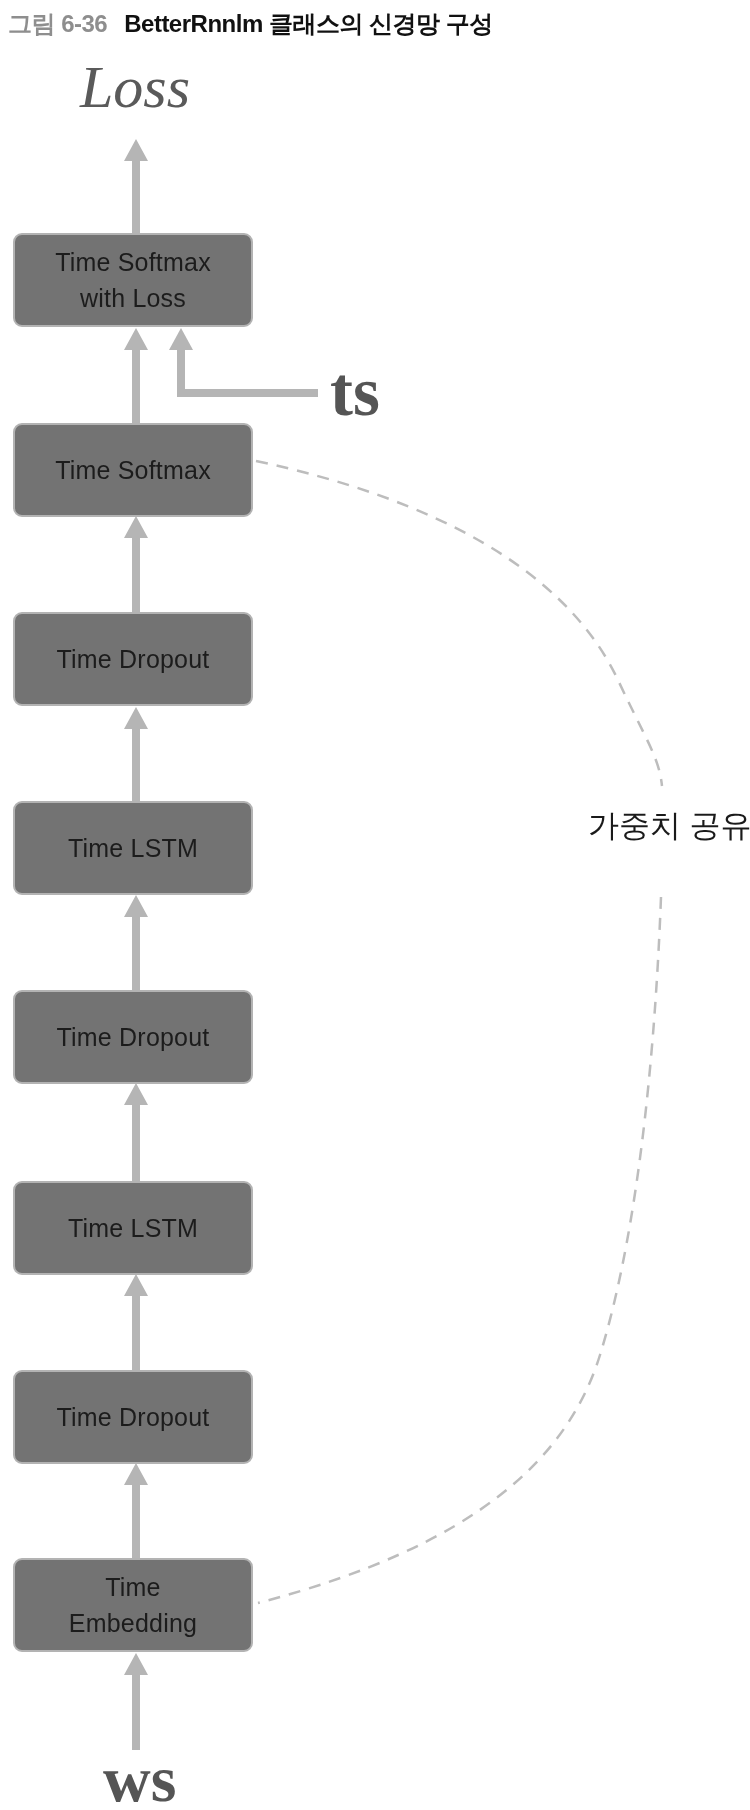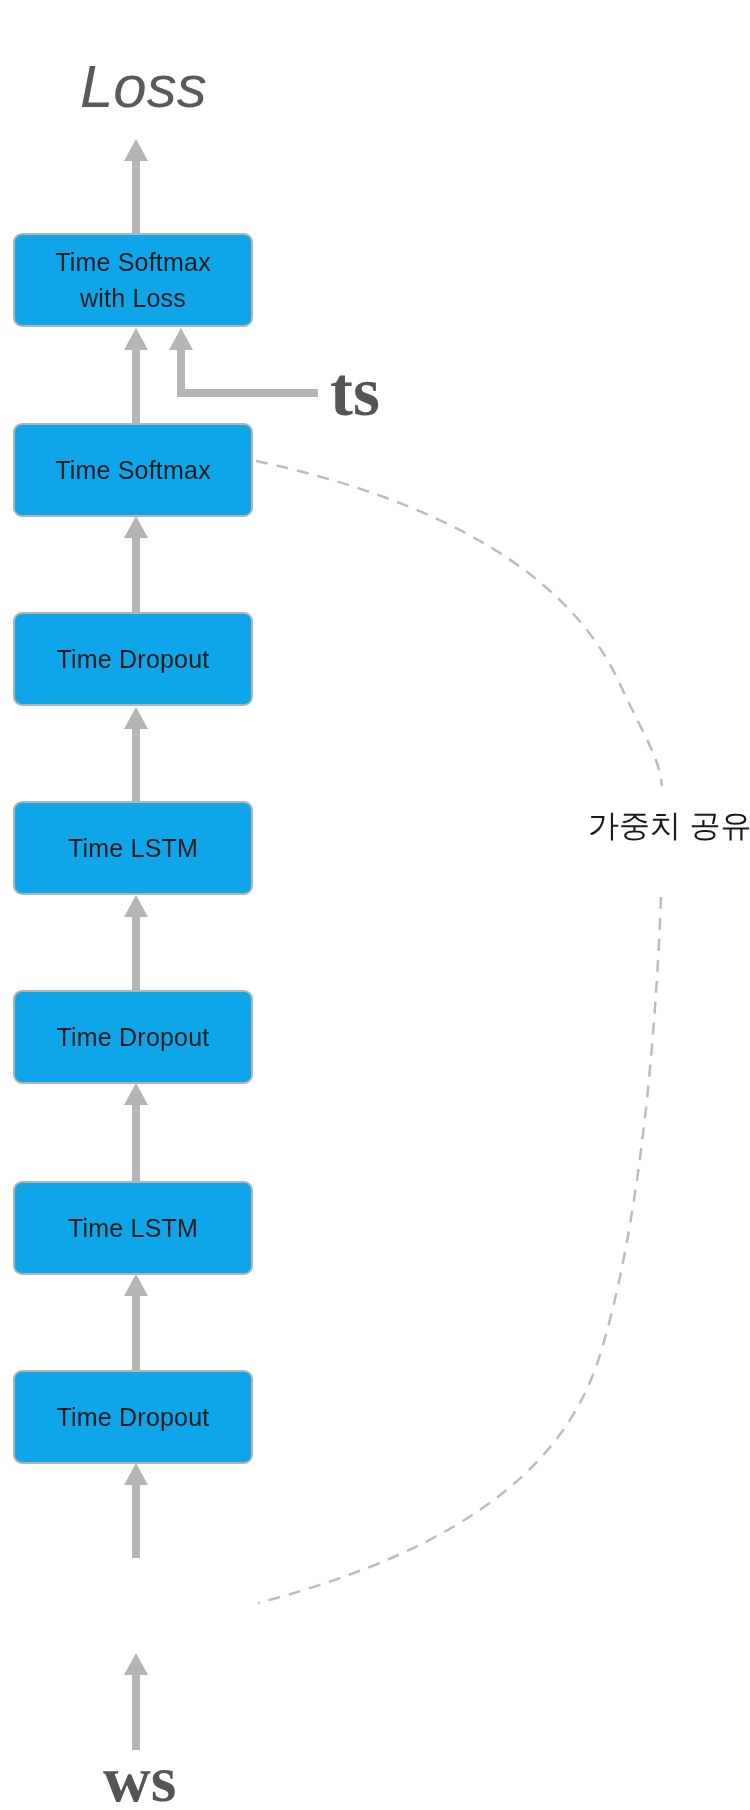--- a/index.html
+++ b/index.html
@@ -17,21 +17,21 @@
   }
   .caption .tag{
     color:#8e8e8e;font-weight:700;margin-right:17px;letter-spacing:-0.5px;
   }
   .caption .title{
     color:#111111;font-weight:600;letter-spacing:-0.5px;
   }
   
   .loss-label{
     position:absolute;left:80px;top:56px;
-    font-family:Liberation Sans, sans-serif;font-style:italic;
+    font-family:Liberation Serif, serif;font-style:italic;
     font-size:60px;line-height:62px;color:#5a5a5a;
   }
   .ts-label{
     position:absolute;left:330px;top:360px;
     font-family:"Liberation Serif",serif;font-weight:700;
     font-size:69px;line-height:64px;color:#555555;
   }
   .ws-label{
     position:absolute;left:103px;top:1746px;
     font-family:"Liberation Serif",serif;font-weight:700;
@@ -39,40 +39,43 @@
   }
   .share-label{
     position:absolute;left:588px;top:806px;
     font-size:31px;line-height:39px;color:#1a1a1a;
     white-space:nowrap;background:#ffffff;
   }
   
   .box{
     position:absolute;left:13px;width:240px;height:94px;
     box-sizing:border-box;
-    border:2px solid #b3b3b3;border-radius:9px;background:#0ea5e9;
+    border:2px solid #b3b3b3;border-radius:9px;background:#737373;
     display:flex;align-items:center;justify-content:center;text-align:center;
     font-size:25px;line-height:36px;color:#1c1c1c;
     padding:0 26px;letter-spacing:0.2px;
     z-index:2;
   }
   .box.b0{top:233px;} .box.b1{top:423px;} .box.b2{top:612px;}
   .box.b3{top:801px;} .box.b4{top:990px;} .box.b5{top:1181px;}
   .box.b6{top:1370px;} .box.b7{top:1558px;}
   
   svg.wires{position:absolute;left:0;top:0;z-index:1;}
   .arrow{fill:#b5b5b5;}
   .elbow{stroke:#b5b5b5;stroke-width:8;fill:none;}
   .dashed{stroke:#bdbdbd;stroke-width:2.5;fill:none;stroke-dasharray:12 9;}
 </style>
 </head>
 <body>
 
 <div id="canvas">
 
+  <div class="caption">
+    <span class="tag">그림 6-36</span><span class="title">BetterRnnlm 클래스의 신경망 구성</span>
+  </div>
 
   <svg class="wires" width="750" height="1810" viewBox="0 0 750 1810">
 
     <path class="arrow" d="M136,139 L124,161 L132,161 L132,233 L140,233 L140,161 L148,161 Z"></path>
     <path class="arrow" d="M136,328 L124,350 L132,350 L132,423 L140,423 L140,350 L148,350 Z"></path>
     <path class="arrow" d="M136,516 L124,538 L132,538 L132,612 L140,612 L140,538 L148,538 Z"></path>
     <path class="arrow" d="M136,707 L124,729 L132,729 L132,801 L140,801 L140,729 L148,729 Z"></path>
     <path class="arrow" d="M136,895 L124,917 L132,917 L132,990 L140,990 L140,917 L148,917 Z"></path>
     <path class="arrow" d="M136,1083 L124,1105 L132,1105 L132,1181 L140,1181 L140,1105 L148,1105 Z"></path>
     <path class="arrow" d="M136,1274 L124,1296 L132,1296 L132,1370 L140,1370 L140,1296 L148,1296 Z"></path>
@@ -91,14 +94,15 @@
   <div class="ws-label">ws</div>
   <div class="share-label">가중치 공유</div>
 
   <div class="box b0">Time Softmax with Loss</div>
   <div class="box b1">Time Softmax</div>
   <div class="box b2">Time Dropout</div>
   <div class="box b3">Time LSTM</div>
   <div class="box b4">Time Dropout</div>
   <div class="box b5">Time LSTM</div>
   <div class="box b6">Time Dropout</div>
+  <div class="box b7">Time Embedding</div>
 
 </div>
 
 </body></html>

